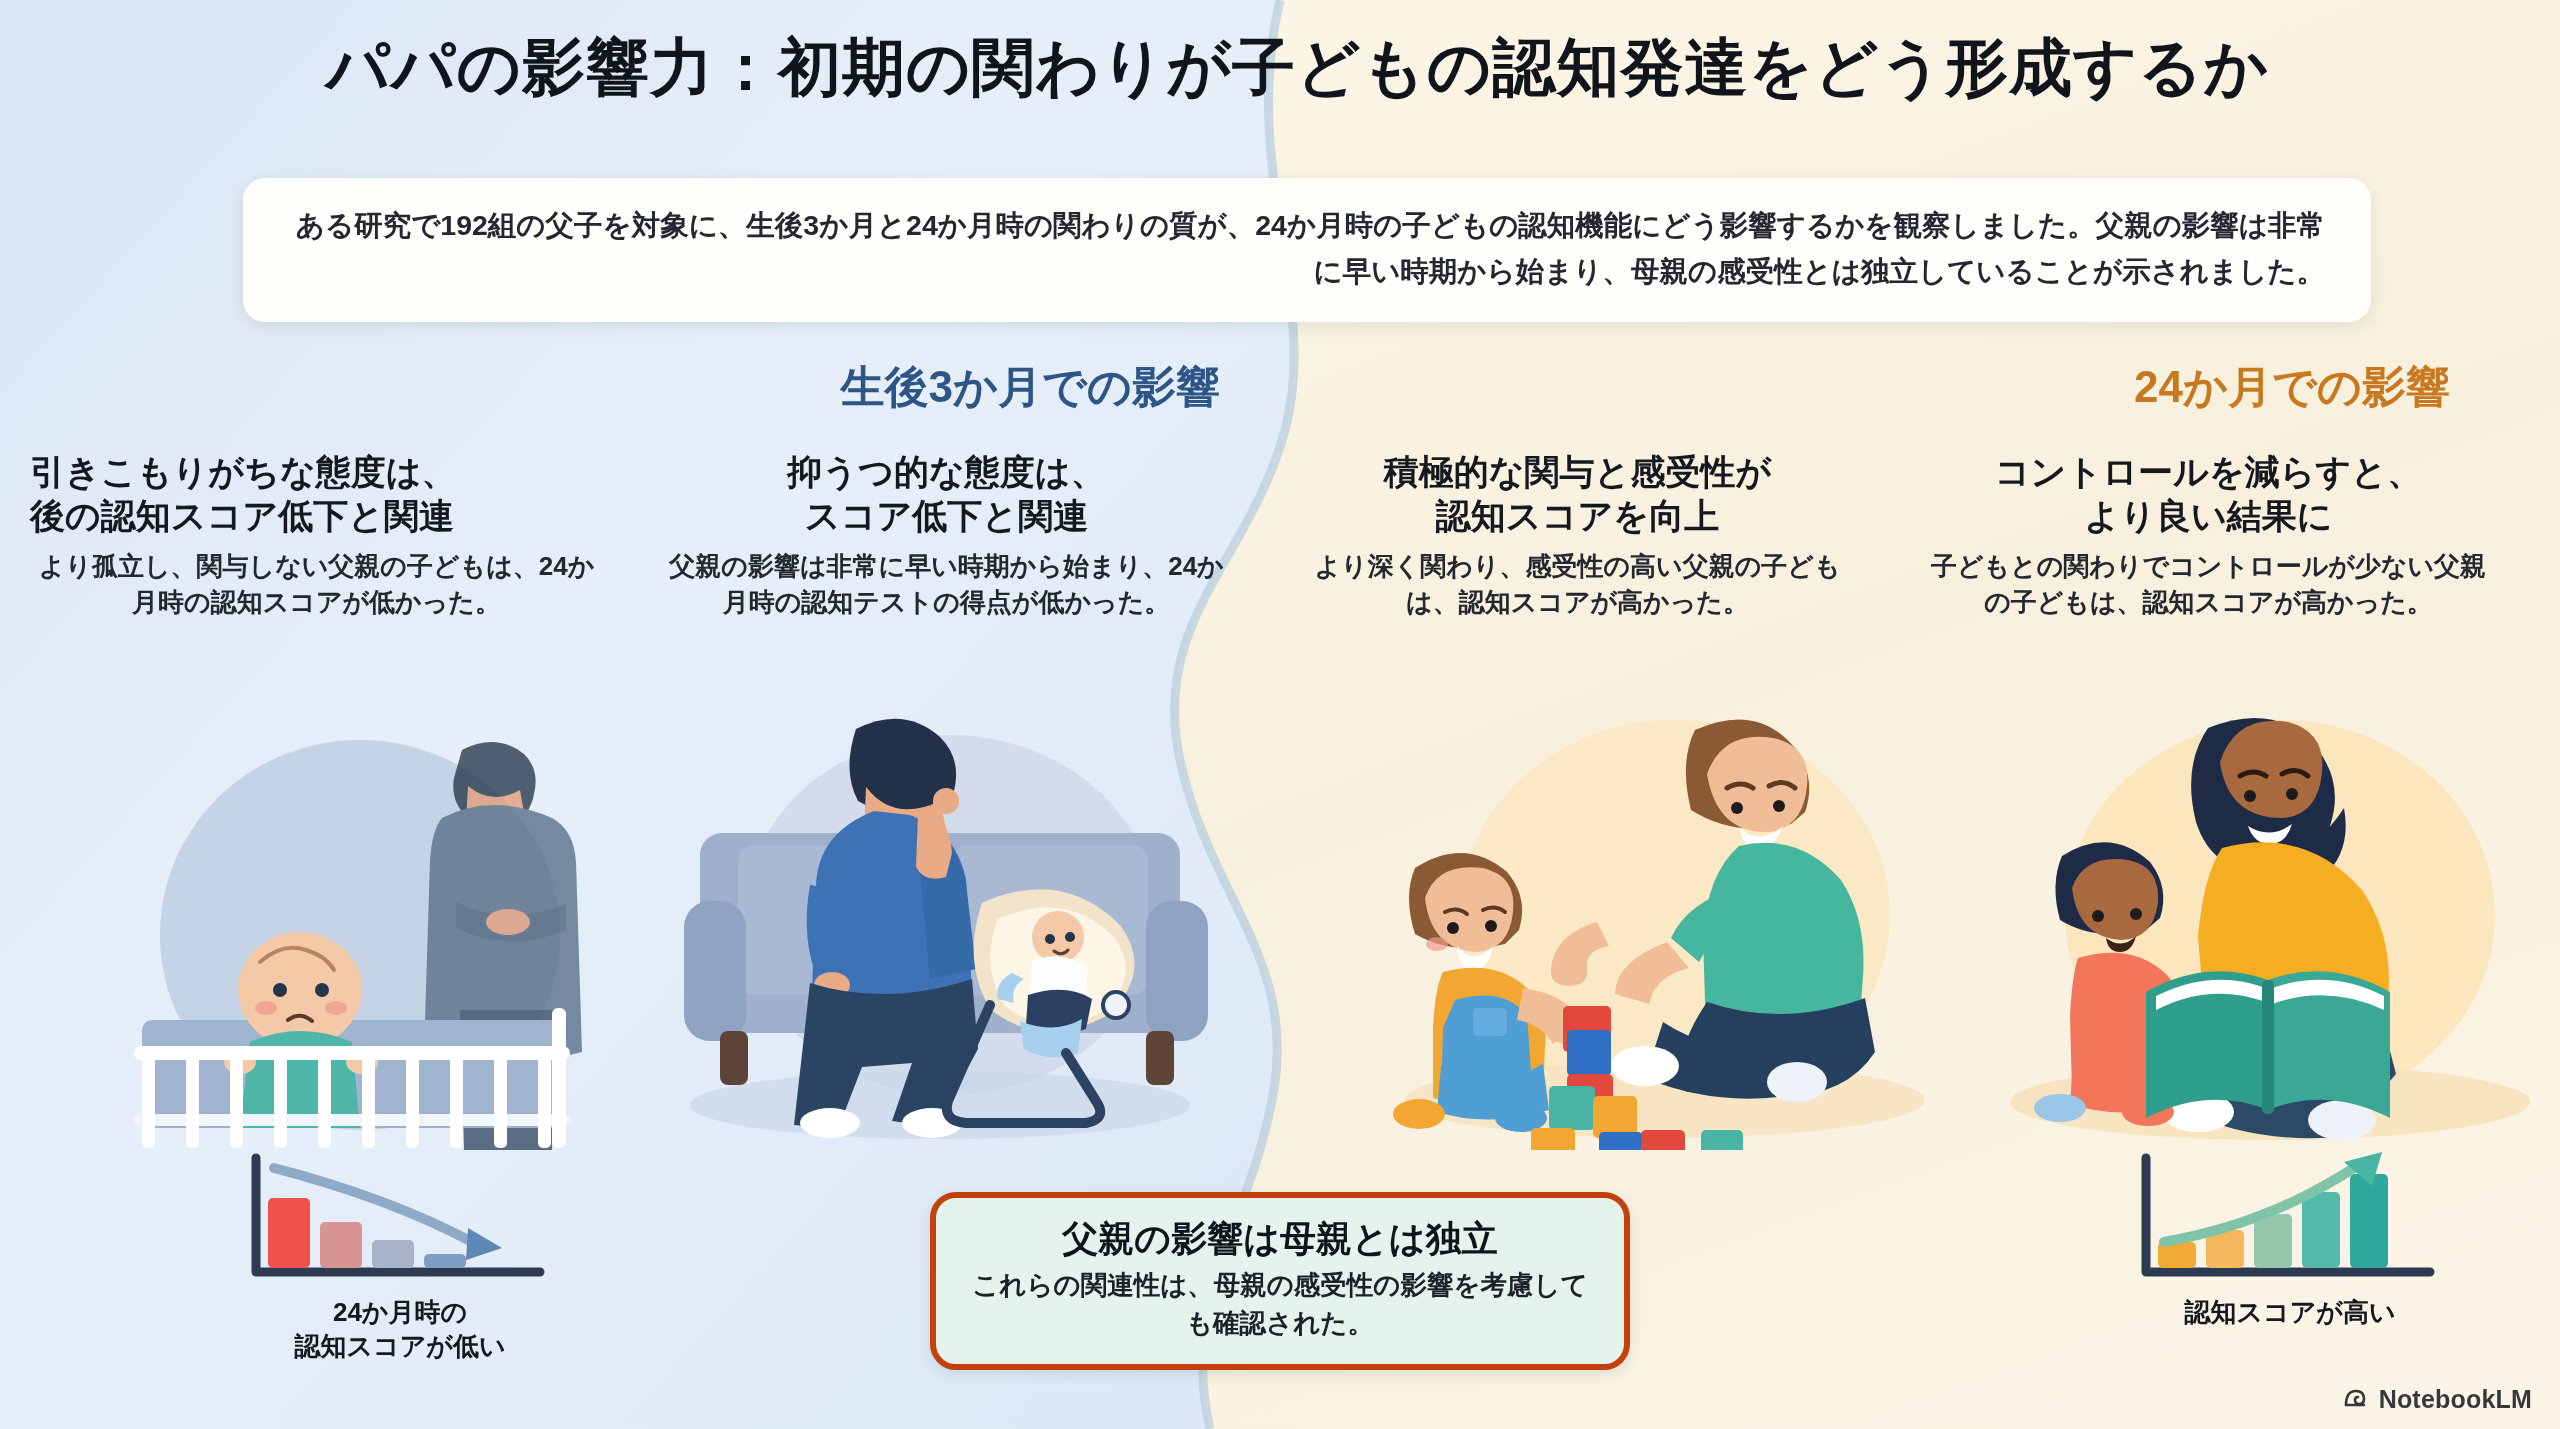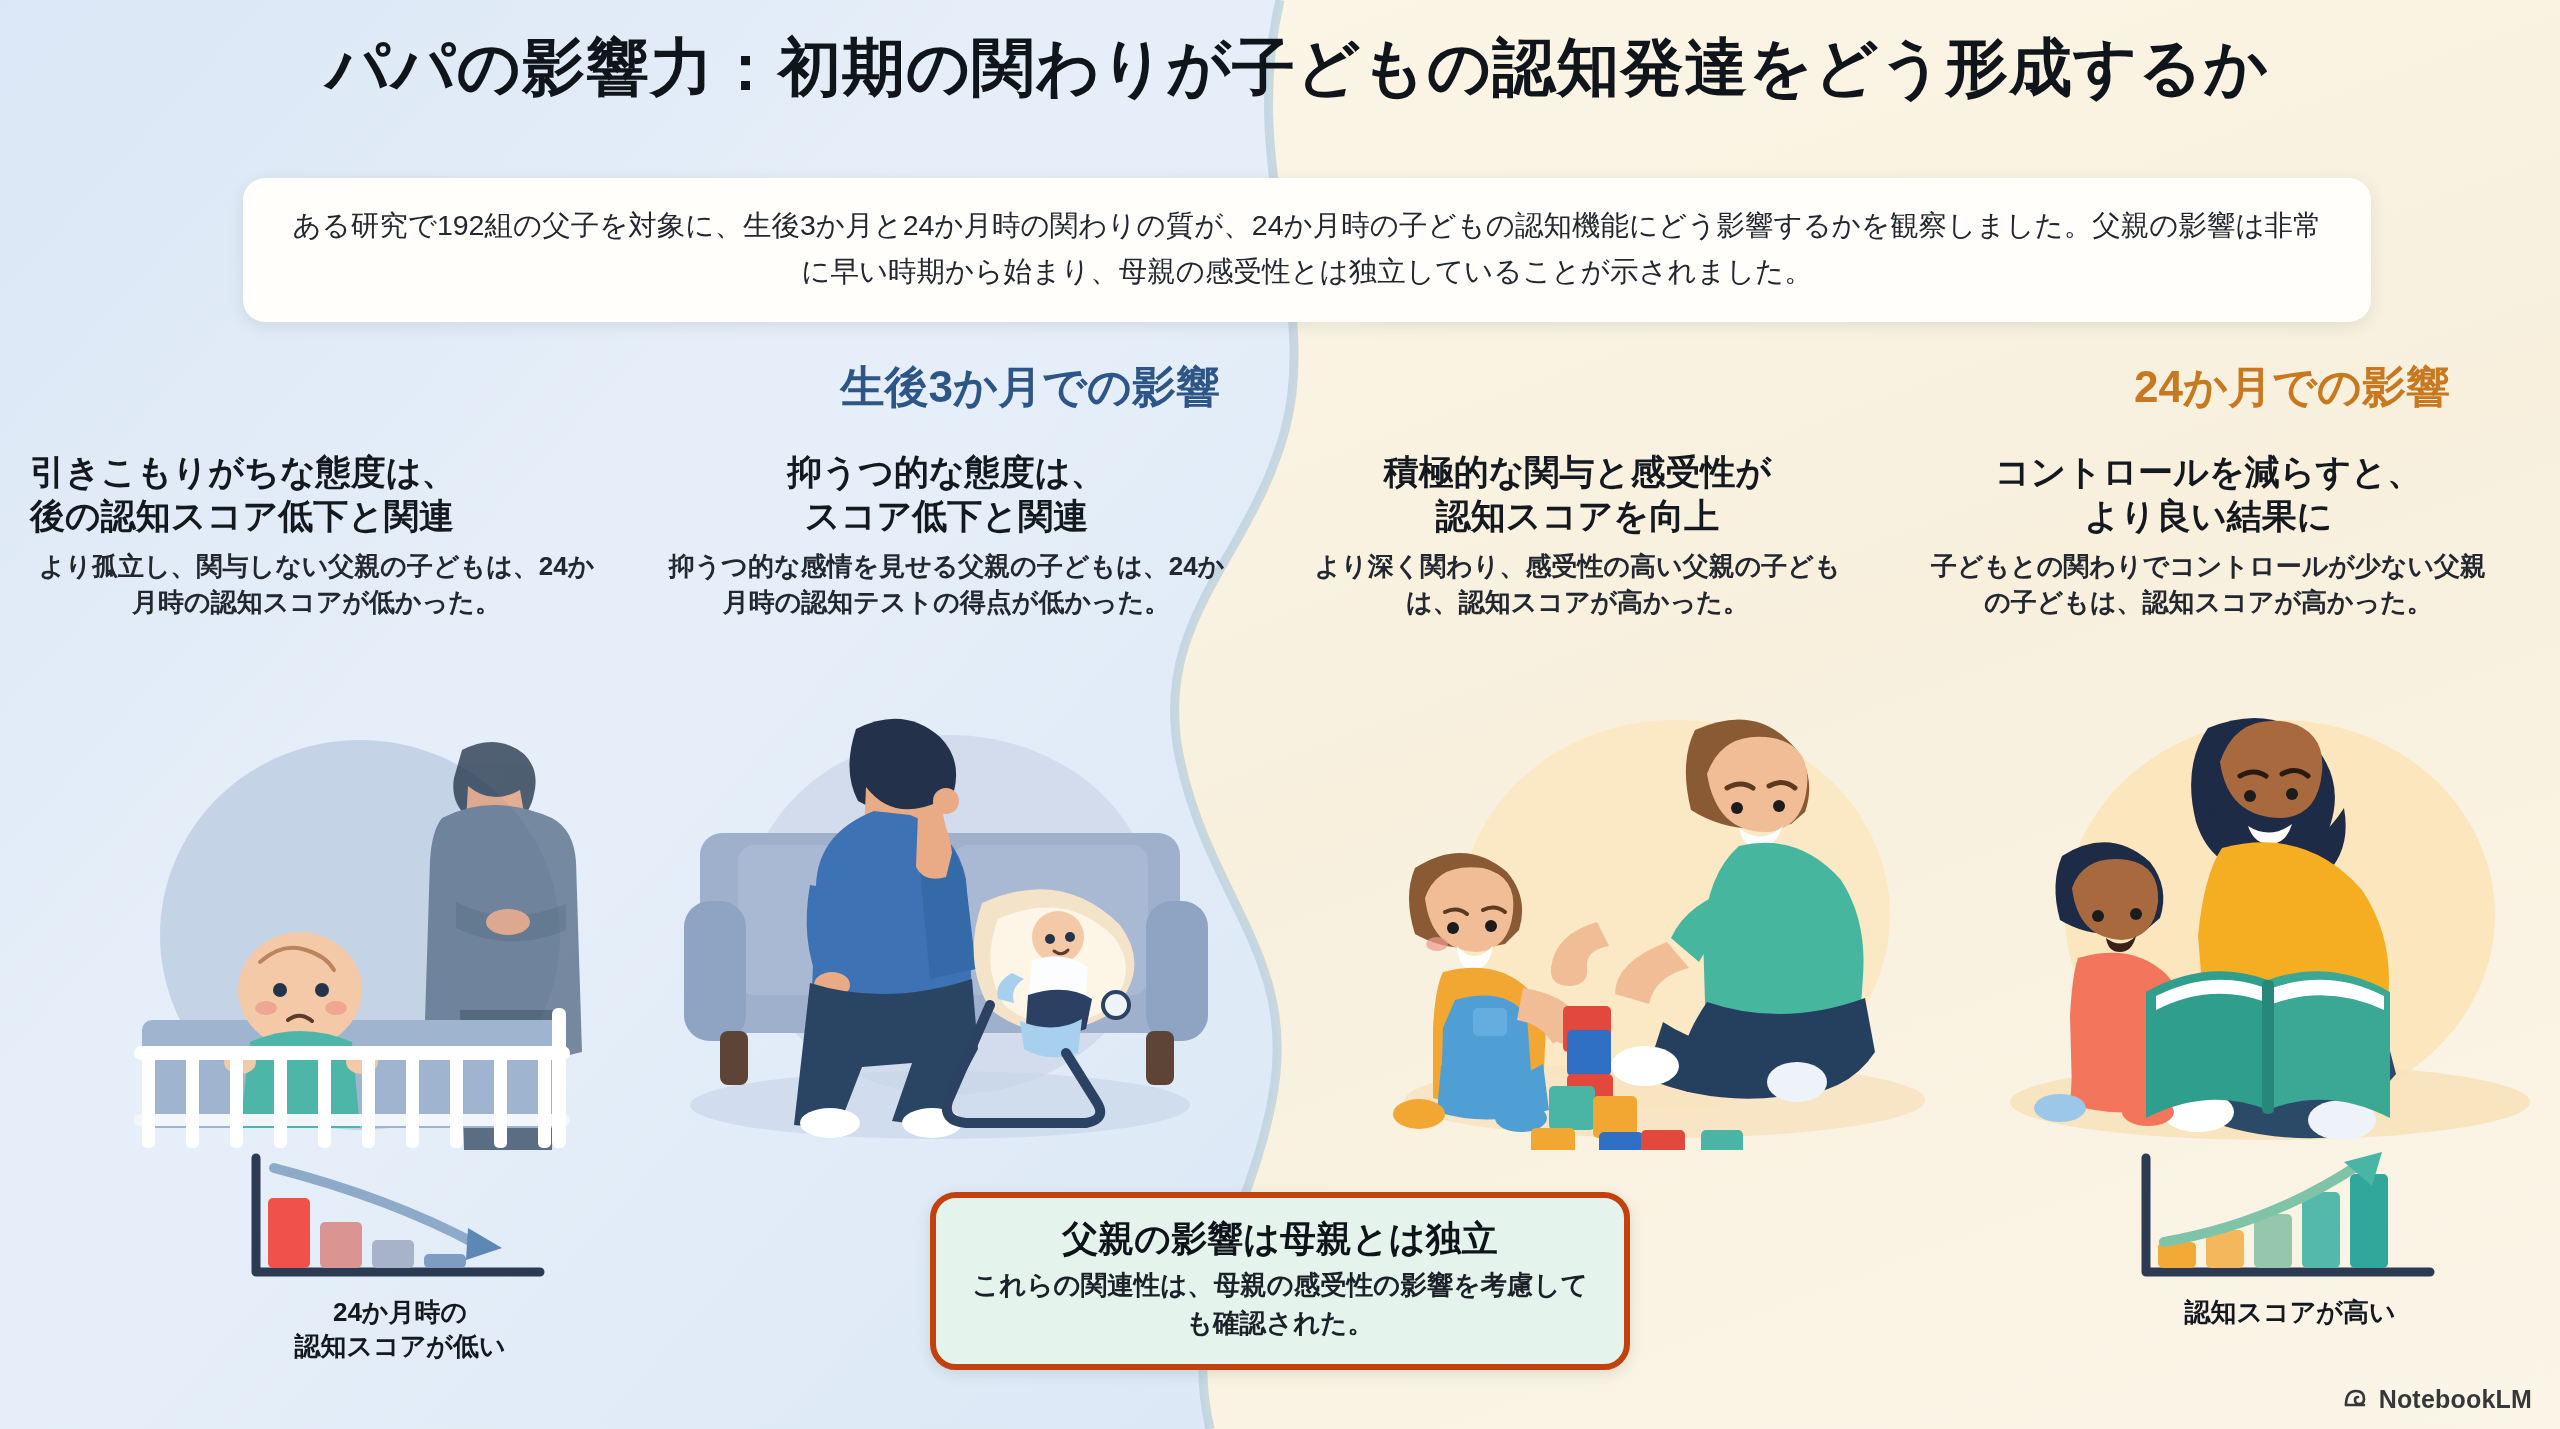--- a/index.html
+++ b/index.html
@@ -52,22 +52,22 @@
     background: #fffefb;
     border-radius: 22px;
     padding: 24px 46px 28px;
     box-shadow: 0 4px 16px rgba(40,45,60,.10);
     z-index: 6;
   }
   .intro p {
     font-size: 28.5px;
     line-height: 1.62;
     color: #23272f;
-    text-align: center;
-    font-weight: 400;
+    text-align: right;
+    font-weight: 700;
   }
 
   
   .sec-head {
     position: absolute;
     top: 358px;
     font-size: 44px;
     font-weight: 700;
     z-index: 6;
     text-align: right;
@@ -207,21 +207,21 @@
 
     <div class="col c1">
       <div class="card-head">引きこもりがちな態度は、
 後の認知スコア低下と関連</div>
       <div class="card-body">より孤立し、関与しない父親の子どもは、24か月時の認知スコアが低かった。</div>
     </div>
 
     <div class="col c2">
       <div class="card-head">抑うつ的な態度は、
 スコア低下と関連</div>
-      <div class="card-body">抑うつ的な感情を見せる父親の子どもは、24か月時の認知テストの得点が低かった。</div>
+      <div class="card-body">父親の影響は非常に早い時期から始まり、24か月時の認知テストの得点が低かった。</div>
     </div>
 
     <div class="col c3">
       <div class="card-head">積極的な関与と感受性が
 認知スコアを向上</div>
       <div class="card-body">より深く関わり、感受性の高い父親の子どもは、認知スコアが高かった。</div>
     </div>
 
     <div class="col c4">
       <div class="card-head">コントロールを減らすと、

